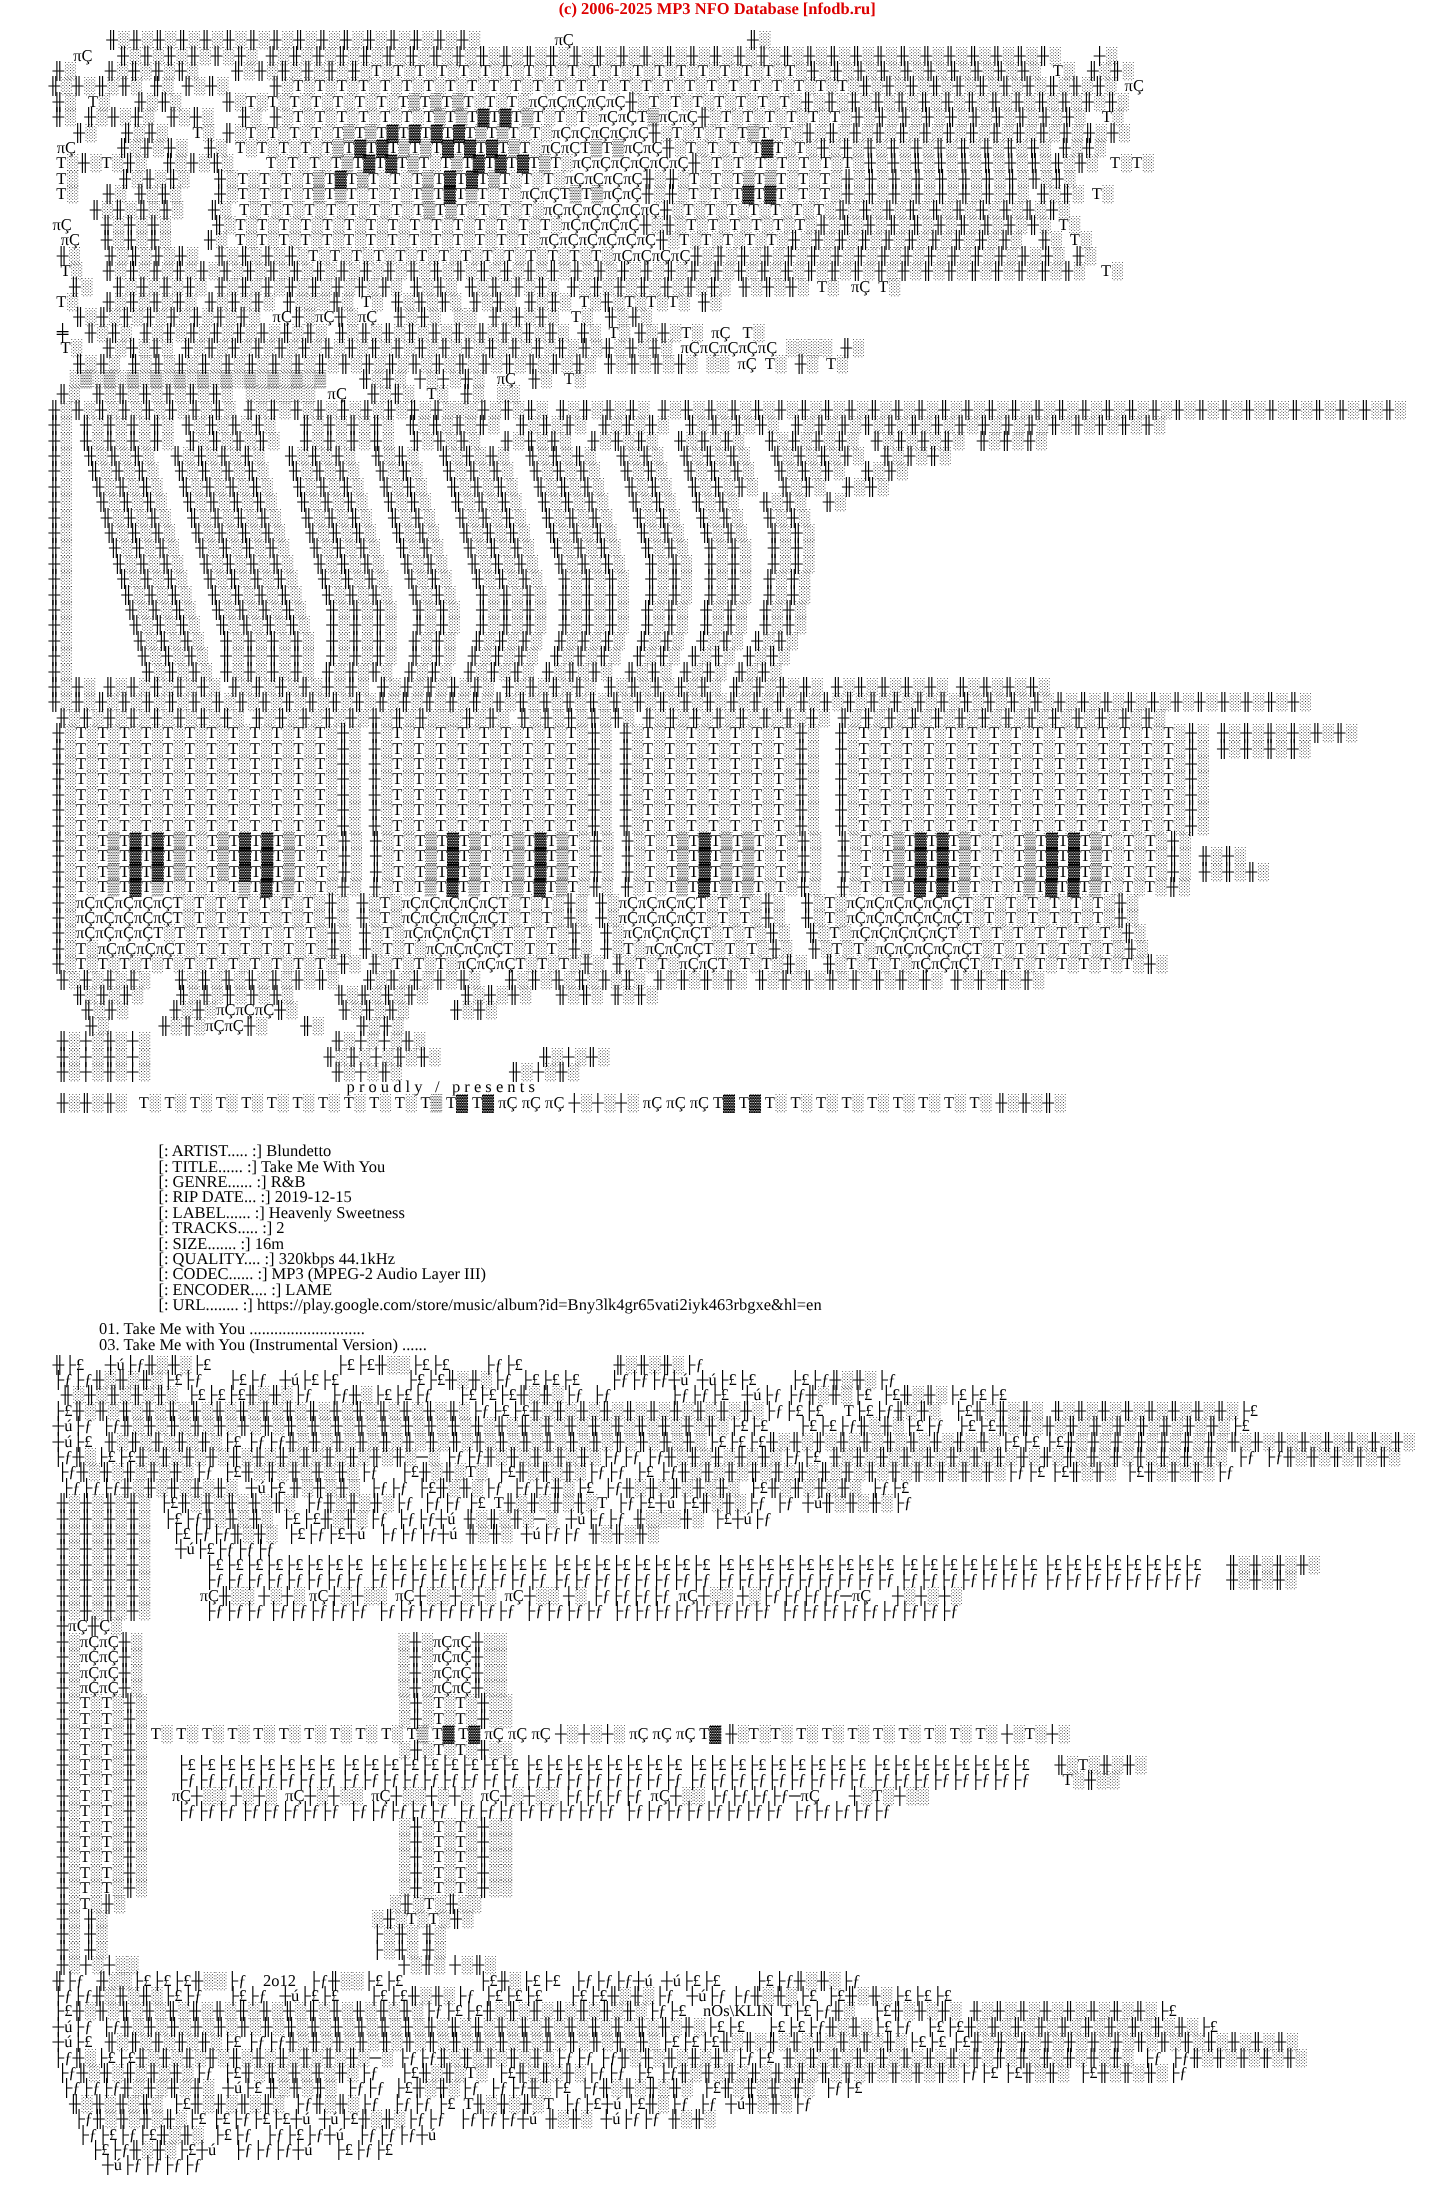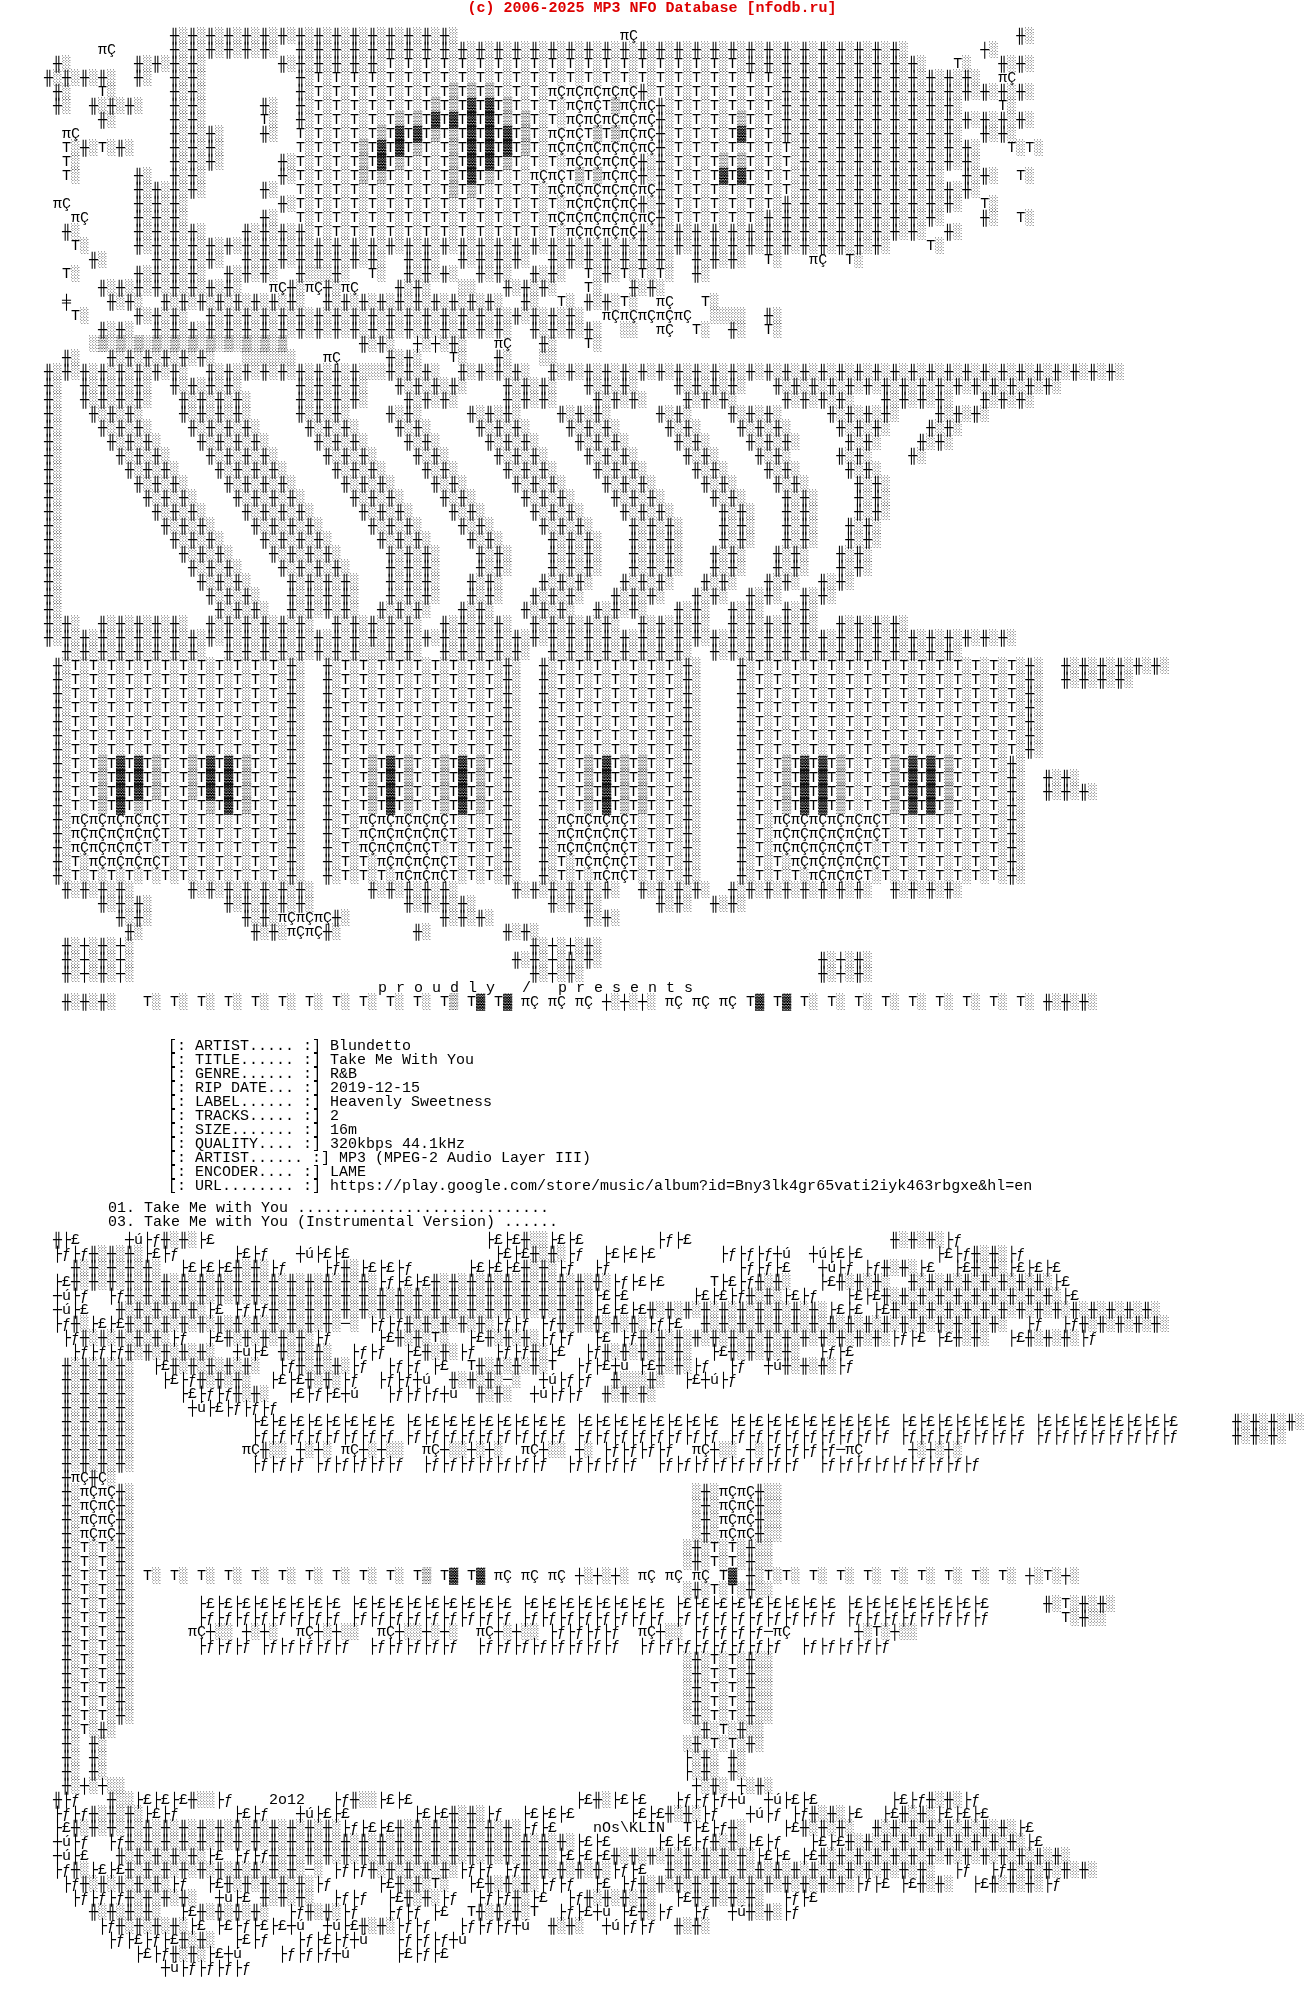--- a/index.html
+++ b/index.html
@@ -2,21 +2,21 @@
 <html><head>
 <meta charset="utf-8">
 <style>
   html,body{margin:0;padding:0;background:#ffffff;}
   #nfo-page{
     position:relative;
     width:1304px;
     height:2004px;
     overflow:hidden;
     background:#ffffff;
-    font-family:Liberation Mono, monospace;
+    font-family:Liberation Serif, serif;
     font-size:15px;
     line-height:14px;
     color:#000000;
   }
   pre,.mono-line{
     margin:0;
     font-family:inherit;
     font-size:inherit;
     line-height:inherit;
     white-space:pre;
@@ -123,21 +123,21 @@
 
   <div id="release-info">
     <div class="mono-line field-row"><span>[: ARTIST..... :] </span><span>Blundetto</span></div>
     <div class="mono-line field-row"><span>[: TITLE...... :] </span><span>Take Me With You</span></div>
     <div class="mono-line field-row"><span>[: GENRE...... :] </span><span>R&amp;B</span></div>
     <div class="mono-line field-row"><span>[: RIP DATE... :] </span><span>2019-12-15</span></div>
     <div class="mono-line field-row"><span>[: LABEL...... :] </span><span>Heavenly Sweetness</span></div>
     <div class="mono-line field-row"><span>[: TRACKS..... :] </span><span>2</span></div>
     <div class="mono-line field-row"><span>[: SIZE....... :] </span><span>16m</span></div>
     <div class="mono-line field-row"><span>[: QUALITY.... :] </span><span>320kbps 44.1kHz</span></div>
-    <div class="mono-line field-row"><span>[: ARTIST...... :] </span><span>MP3 (MPEG-2 Audio Layer III)</span></div>
+    <div class="mono-line field-row"><span>[: CODEC...... :] </span><span>MP3 (MPEG-2 Audio Layer III)</span></div>
     <div class="mono-line field-row"><span>[: ENCODER.... :] </span><span>LAME</span></div>
     <div class="mono-line field-row"><span>[: URL........ :] </span><span>https://play.google.com/store/music/album?id=Bny3lk4gr65vati2iyk463rbgxe&amp;hl=en</span></div>
   </div>
 
 
   <div id="tracks">
     <div class="mono-line track-line">01. Take Me with You ............................</div>
     <div class="mono-line track-line">03. Take Me with You (Instrumental Version) ......</div>
   </div>
 

